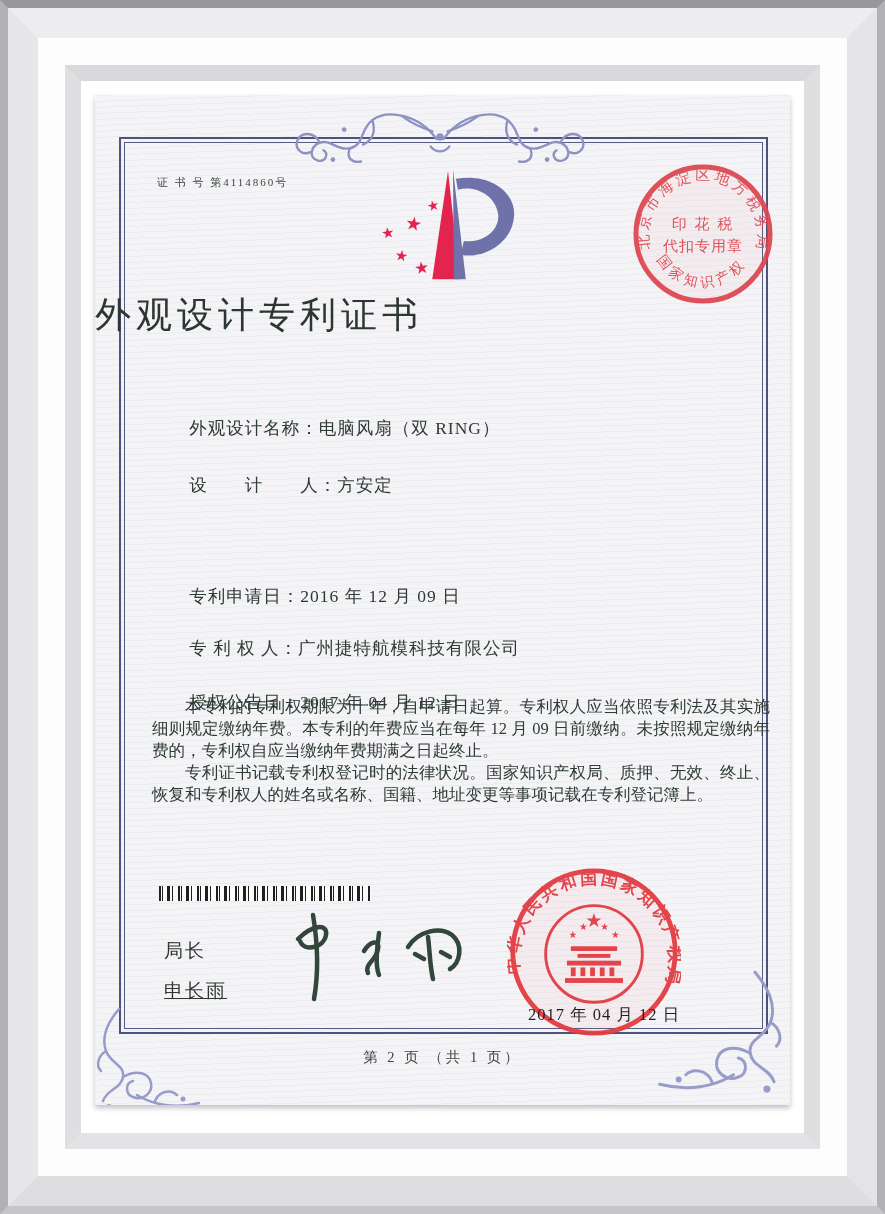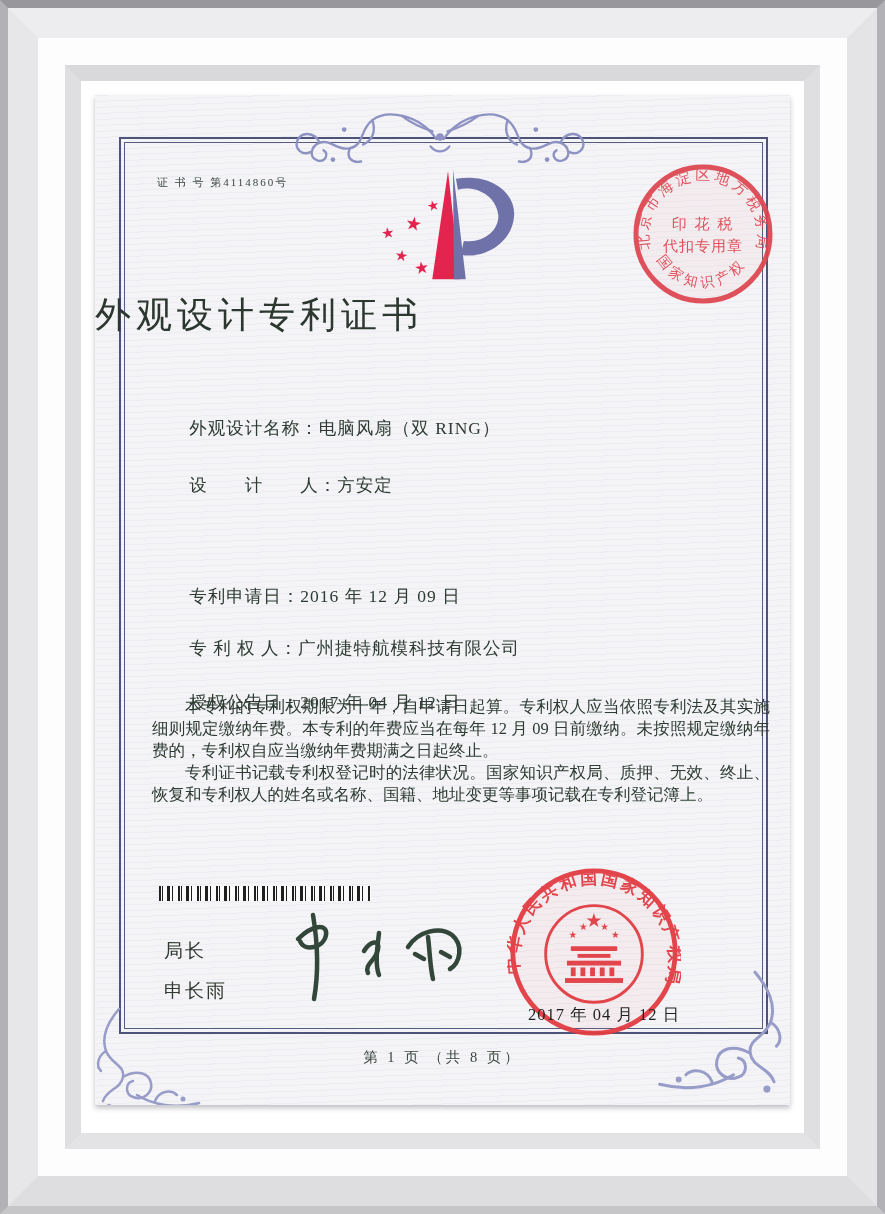--- a/index.html
+++ b/index.html
@@ -40,21 +40,21 @@
   .body-text p{margin:0;text-indent:2em;}
 
   .barcode{position:absolute;left:64px;top:791px;width:212px;height:15px;
      background:
        repeating-linear-gradient(90deg,#20201f 0 2px,#fbfbfb 2px 3px,#20201f 3px 4px,#fbfbfb 4px 8px,
                                  #20201f 8px 11px,#fbfbfb 11px 13px,#20201f 13px 14px,#fbfbfb 14px 19px);}
 
   .signer-title,.signer-name{position:absolute;left:69px;font-family:"Liberation Sans",sans-serif;
                              font-size:19px;color:#30382f;font-weight:500;letter-spacing:2px;}
   .signer-title{top:843px;}
-  .signer-name{top:883px;}
+  .signer-name{top:883px;text-decoration:underline;}
   .signature{position:absolute;left:165px;top:812px;width:215px;height:100px;}
 
   .office-seal{position:absolute;left:412px;top:770px;width:174px;height:174px;opacity:.95;}
   .issue-date{position:absolute;left:433px;top:909px;font-size:16.5px;letter-spacing:1px;color:#1d211e;z-index:5;}
 
   .page-footer{position:absolute;left:0;top:953px;width:100%;text-align:center;
                font-size:14.5px;letter-spacing:3px;color:#39443c;}
 
   .flourish-top{position:absolute;left:185px;top:12px;width:320px;height:62px;z-index:3;}
   .flourish-bl{position:absolute;left:-2px;top:912px;width:112px;height:98px;}
@@ -203,21 +203,21 @@
         <rect x="76" y="106" width="5" height="9"></rect>
         <rect x="86" y="106" width="5" height="9"></rect>
         <rect x="96" y="106" width="5" height="9"></rect>
         <rect x="106" y="106" width="5" height="9"></rect>
         <rect x="60" y="117" width="60" height="5"></rect>
       </g>
     </svg>
 
     <div class="issue-date">2017 年 04 月 12 日</div>
 
-    <div class="page-footer">第 1 页 （共 8 页）</div>
+    <div class="page-footer">第 2 页 （共 1 页）</div>
 
     <svg class="flourish-bl" viewBox="0 0 112 98">
       <use href="#cornerF"></use>
     </svg>
     <svg class="flourish-br" viewBox="0 0 118 118">
       <use href="#cornerF" transform="translate(118,6) scale(-1,1) scale(1.05)"></use>
     </svg>
 
   </div>
 </div>

